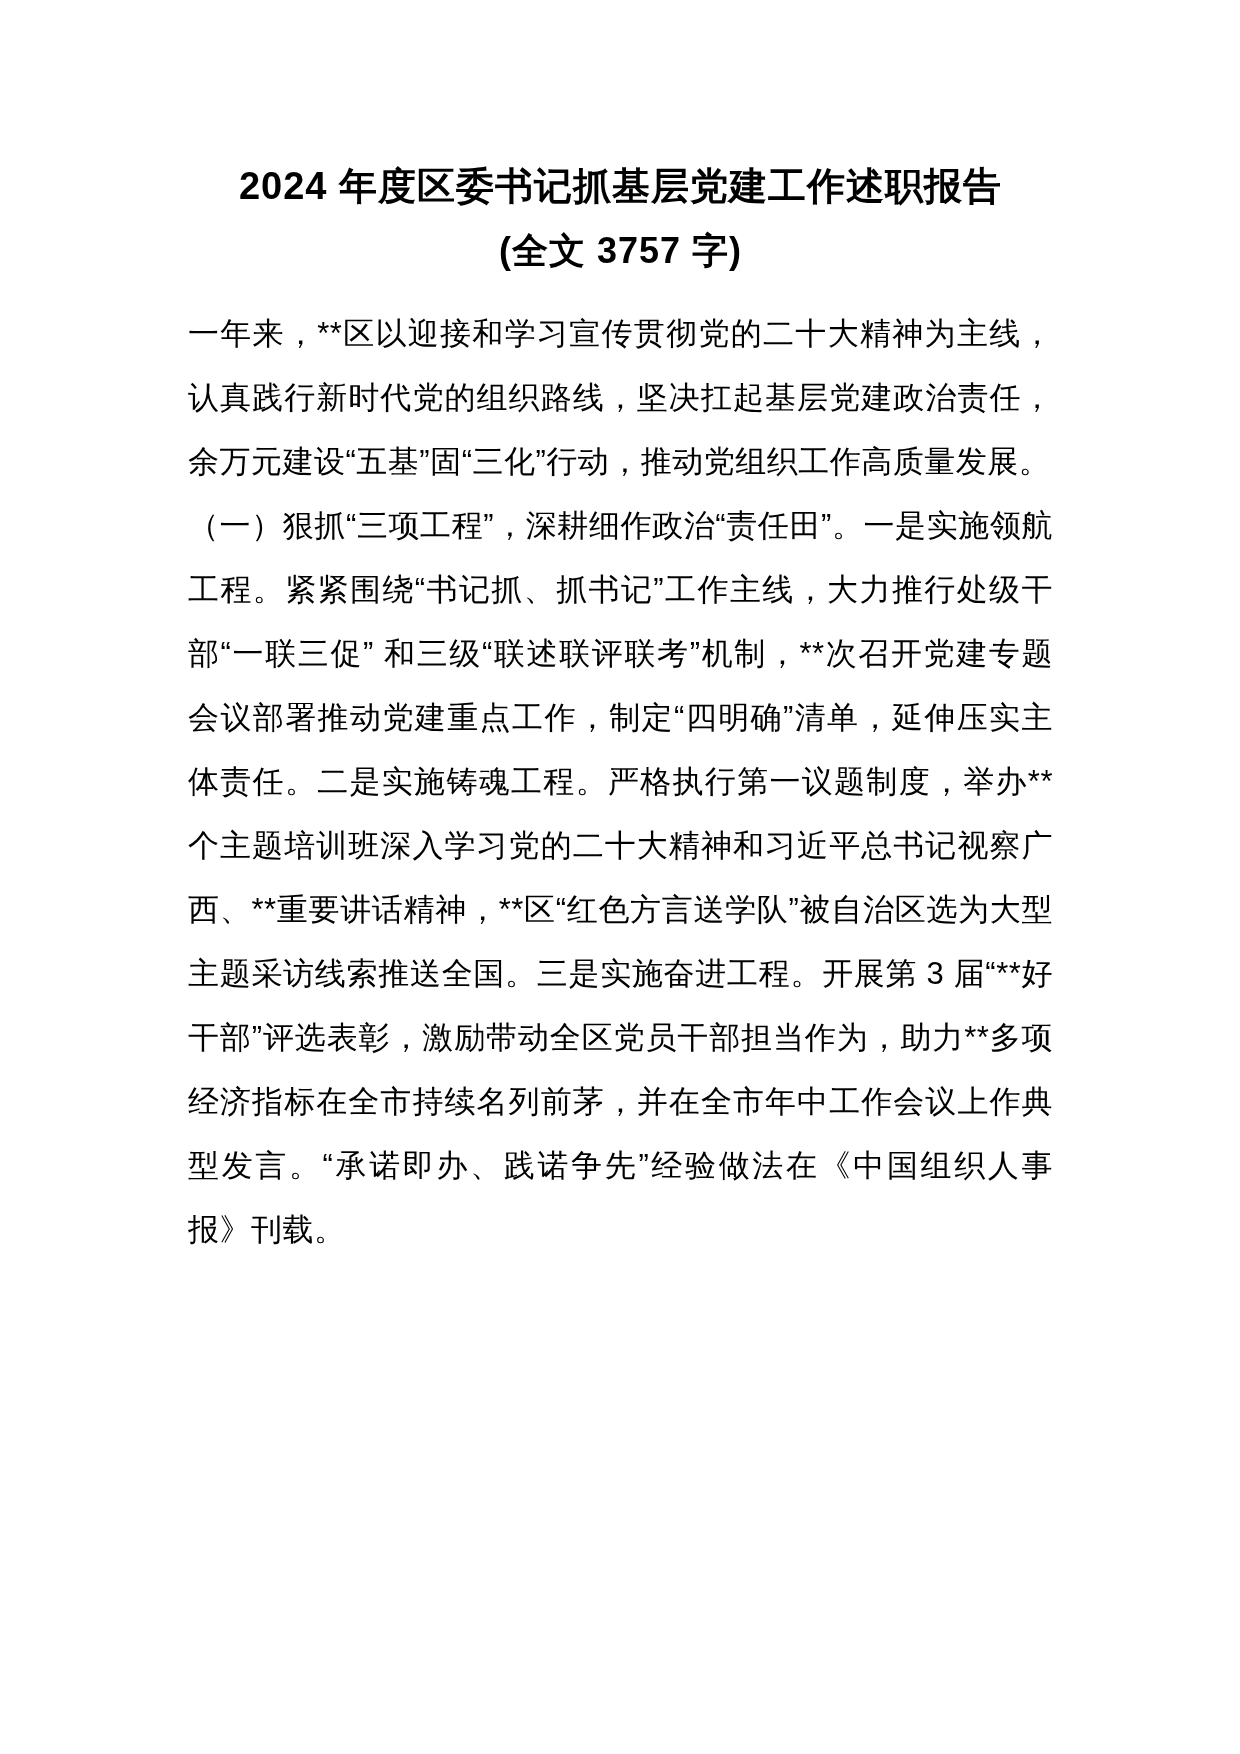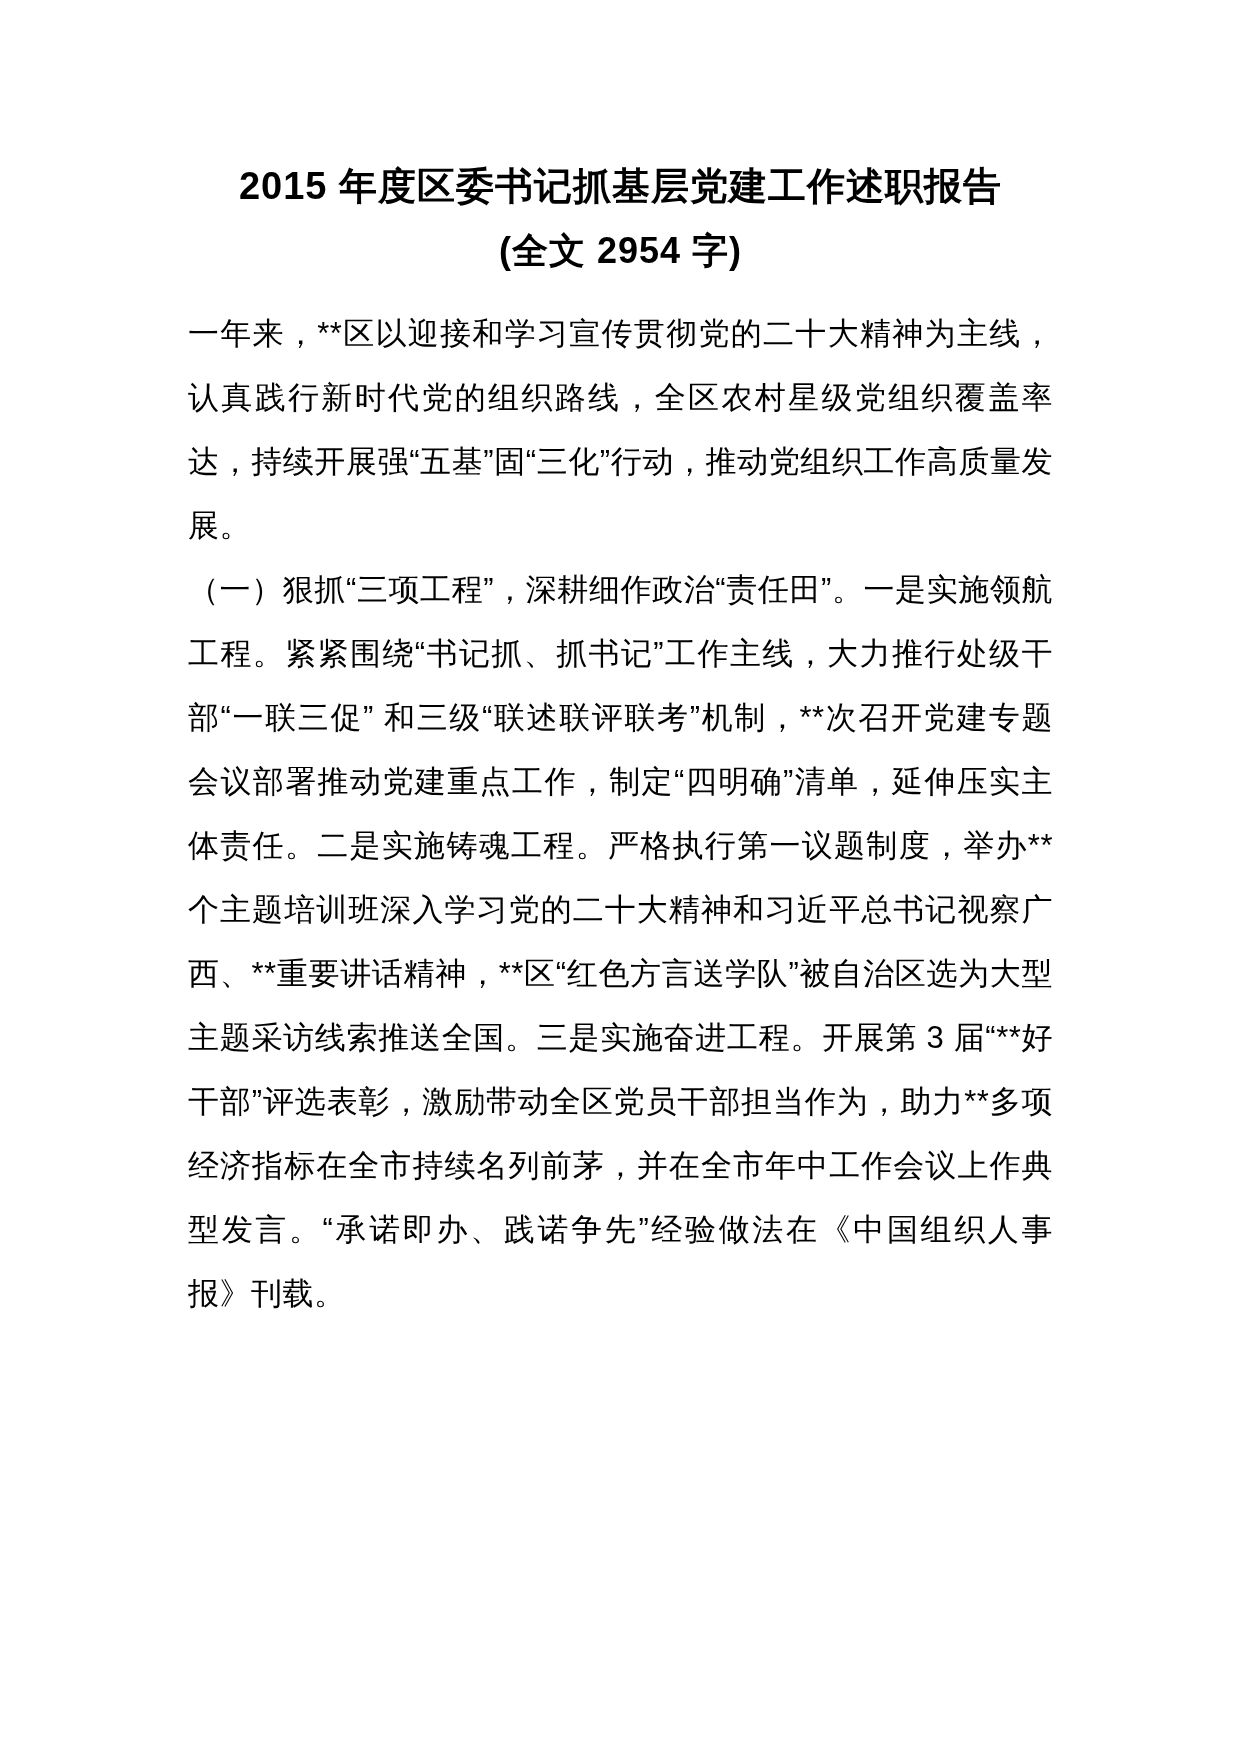--- a/index.html
+++ b/index.html
@@ -48,24 +48,24 @@
     word-break: break-all;
   }
   .para + .para {
     margin-top: 0;
   }
 </style>
 </head>
 <body>
 
 <div class="page">
-  <h1 class="doc-title">2015 年度区委书记抓基层党建工作述职报告</h1>
+  <h1 class="doc-title">2024 年度区委书记抓基层党建工作述职报告</h1>
 
-  <h2 class="doc-subtitle">(全文 2954 字)</h2>
+  <h2 class="doc-subtitle">(全文 3757 字)</h2>
 
   <div class="doc-body">
-    <p class="para">一年来，**区以迎接和学习宣传贯彻党的二十大精神为主线，认真践行新时代党的组织路线，全区农村星级党组织覆盖率达，持续开展强“五基”固“三化”行动，推动党组织工作高质量发展。</p>
+    <p class="para">一年来，**区以迎接和学习宣传贯彻党的二十大精神为主线，认真践行新时代党的组织路线，坚决扛起基层党建政治责任，余万元建设“五基”固“三化”行动，推动党组织工作高质量发展。</p>
 
 
     <p class="para">（一）狠抓“三项工程”，深耕细作政治“责任田”。一是实施领航工程。紧紧围绕“书记抓、抓书记”工作主线，大力推行处级干部“一联三促” 和三级“联述联评联考”机制，**次召开党建专题会议部署推动党建重点工作，制定“四明确”清单，延伸压实主体责任。二是实施铸魂工程。严格执行第一议题制度，举办**个主题培训班深入学习党的二十大精神和习近平总书记视察广西、**重要讲话精神，**区“红色方言送学队”被自治区选为大型主题采访线索推送全国。三是实施奋进工程。开展第 3 届“**好干部”评选表彰，激励带动全区党员干部担当作为，助力**多项经济指标在全市持续名列前茅，并在全市年中工作会议上作典型发言。“承诺即办、践诺争先”经验做法在《中国组织人事报》刊载。</p>
 
   </div>
 </div>
 
 </body></html>

